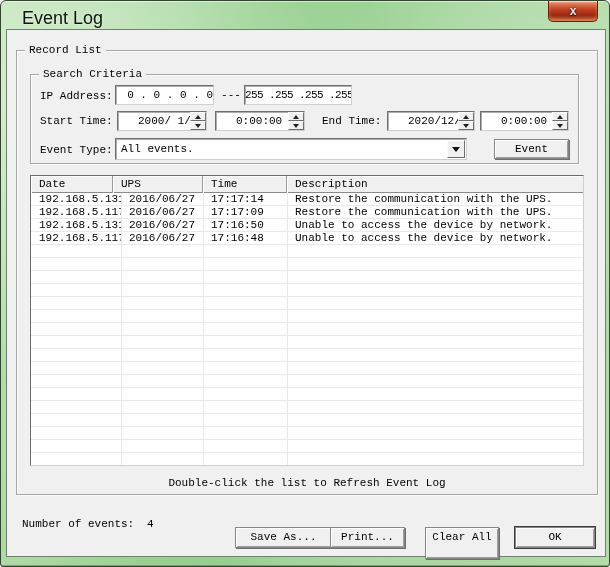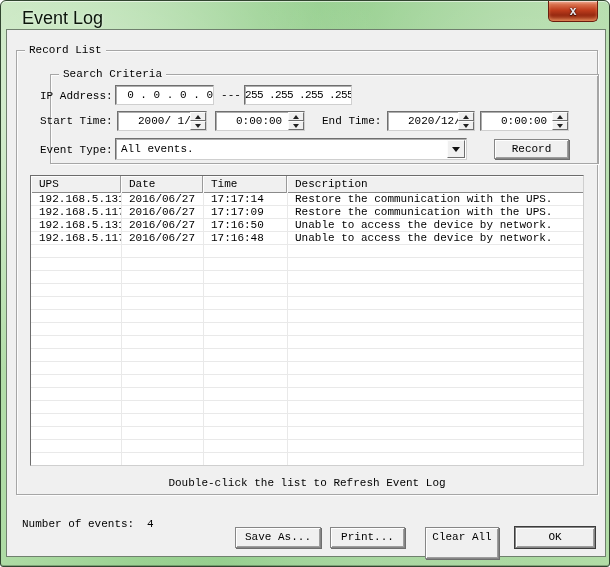--- a/index.html
+++ b/index.html
@@ -114,21 +114,21 @@
       <span class="close-x">x</span>
     </div>
   </div>
 
   <div class="client">
 
     <div class="groupbox" style="left:9px; top:20px; width:582px; height:445px;">
       <span class="group-label">Record List</span>
     </div>
 
-    <div class="groupbox" style="left:23px; top:44px; width:549px; height:90px;margin-left:20px;">
+    <div class="groupbox" style="left:23px; top:44px; width:549px; height:90px;">
       <span class="group-label">Search Criteria</span>
     </div>
 
     <span class="lbl" style="left:33px; top:56px;">IP Address:</span>
     <div class="sunken" style="left:108px; top:55px; width:99px; height:20px;">
       <span class="field-text">0 . 0 . 0 . 0</span>
     </div>
     <span class="lbl" style="left:211px; top:55px; width:26px; text-align:center;">---</span>
     <div class="sunken" style="left:237px; top:55px; width:108px; height:20px;">
       <span class="field-text tight">255 .255 .255 .255</span>
@@ -182,26 +182,26 @@
       </span>
     </div>
 
     <span class="lbl" style="left:33px; top:110px;">Event Type:</span>
     <div class="dropdown" style="left:108px; top:108px; width:352px; height:22px;">
       <span class="dd-text">All events.</span>
       <span class="dd-btn">
           <i class="dd-arrow"></i>
         </span>
     </div>
-    <div class="btn" style="left:487px; top:109px; width:75px; height:20px; line-height:18px;">Record</div>
+    <div class="btn" style="left:487px; top:109px; width:75px; height:20px; line-height:18px;">Event</div>
 
     <div class="table">
       <div class="thead">
+        <div class="th c1">Date</div>
         <div class="th c0">UPS</div>
-        <div class="th c1">Date</div>
         <div class="th c2">Time</div>
         <div class="th c3" style="border-right:none;">Description</div>
       </div>
       <div class="tbody">
         <div class="vline" style="left:90px;"></div>
         <div class="vline" style="left:172px;"></div>
         <div class="vline" style="left:256px;"></div>
       <div class="trow">
             <div class="tcell c0">192.168.5.131</div>
             <div class="tcell c1">2016/06/27</div>
@@ -227,19 +227,19 @@
             <div class="tcell c3">Unable to access the device by network.</div>
           </div>
         </div>
     </div>
 
     <div class="hint">Double-click the list to Refresh Event Log</div>
 
     <span class="count-label">Number of events:</span>
     <span class="count-value">4</span>
 
-    <div class="btn" style="left:228px; top:497px; width:86px; height:21px; line-height:19px;">Save As...</div>
+    <div class="btn" style="left:228px; top:497px; width:97px; height:21px; line-height:19px;">Save As...</div>
     <div class="btn" style="left:323px; top:497px; width:75px; height:21px; line-height:19px;">Print...</div>
     <div class="btn" style="left:418px; top:497px; width:74px; height:32px; line-height:19px;">Clear All</div>
     <div class="btn btn-default" style="left:508px; top:497px; width:80px; height:21px; line-height:19px;">OK</div>
 
   </div>
 </div>
 
 </body></html>

